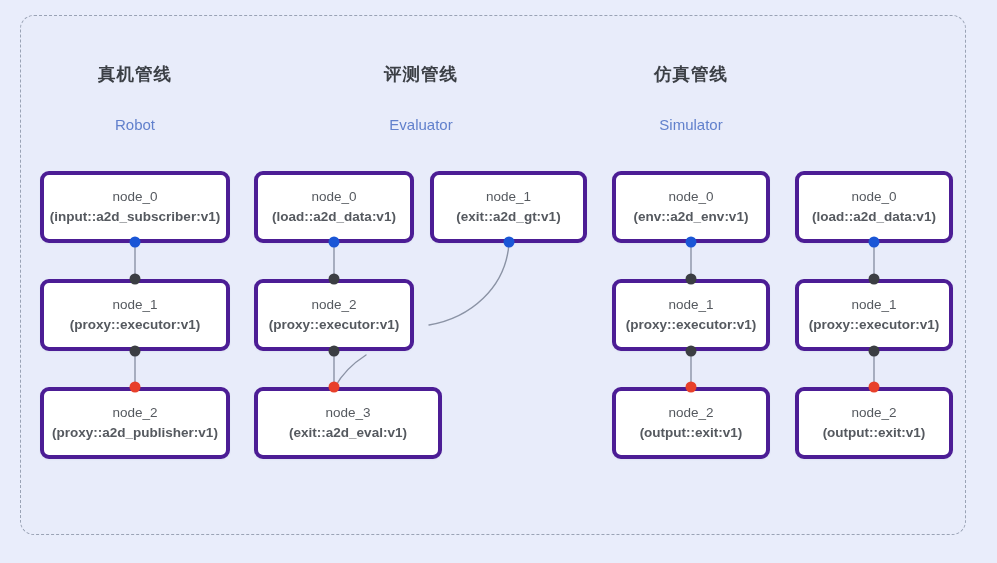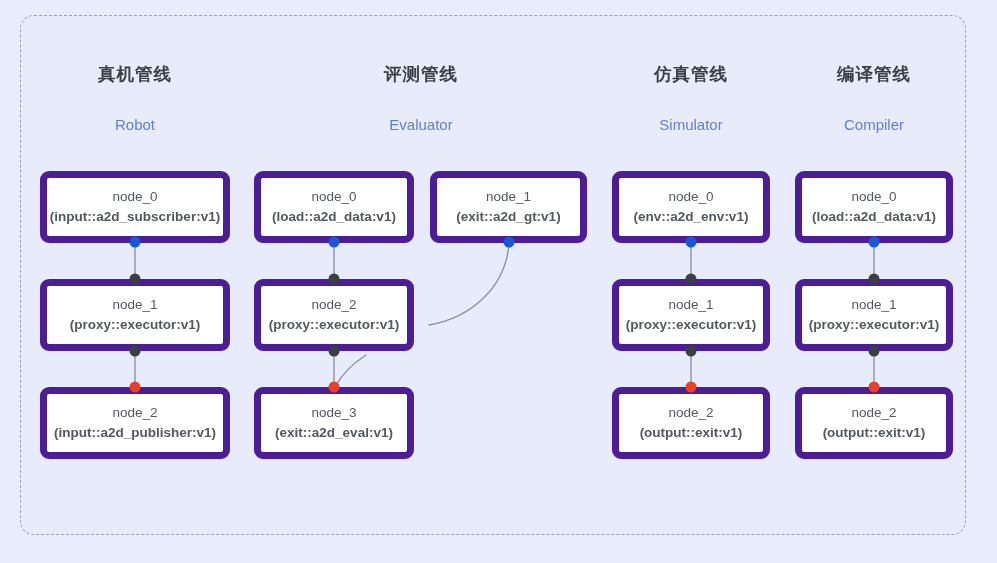--- a/index.html
+++ b/index.html
@@ -64,21 +64,21 @@
     font-size: 15px;
     color: #6180cc;
     line-height: 22px;
     white-space: nowrap;
   }
 
   .node-box {
     position: absolute;
     box-sizing: border-box;
     background: #ffffff;
-    border: 7px solid #4c1d95;
+    border: 4px solid #4c1d95;
     border-radius: 9px;
     box-shadow: 0 1px 2px rgba(60,70,100,0.05);
     display: flex;
     flex-direction: column;
     align-items: center;
     justify-content: center;
     z-index: 3;
   }
   .node-name {
     font-size: 13.5px;
@@ -143,57 +143,55 @@
     <div class="col-title-cn">仿真管线</div>
     <div class="col-title-en">Simulator</div>
   </div>
 
   <div class="col-head" style="left:331px; top:63px; width:180px;">
     <div class="col-title-cn">评测管线</div>
     <div class="col-title-en">Evaluator</div>
   </div>
 
   <div class="col-head" style="left:784px; top:63px; width:180px;">
-    <div class="col-title-cn">编译管线</div>
-    <div class="col-title-en">Compiler</div>
   </div>
 
   <div class="node-box" style="left:40px; top:171px; width:190px; height:72px;">
     <div class="node-name">node_0</div>
     <div class="node-type">(input::a2d_subscriber:v1)</div>
   </div>
   <div class="port port-blue" style="left:135px; top:242px;"></div>
 
   <div class="node-box" style="left:40px; top:279px; width:190px; height:72px;">
     <div class="node-name">node_1</div>
     <div class="node-type">(proxy::executor:v1)</div>
   </div>
   <div class="port port-black" style="left:135px; top:279px;"></div>
   <div class="port port-black" style="left:135px; top:351px;"></div>
 
   <div class="node-box" style="left:40px; top:387px; width:190px; height:72px;">
     <div class="node-name">node_2</div>
-    <div class="node-type">(input::a2d_publisher:v1)</div>
+    <div class="node-type">(proxy::a2d_publisher:v1)</div>
   </div>
   <div class="port port-red" style="left:135px; top:387px;"></div>
 
   <div class="node-box" style="left:254px; top:171px; width:160px; height:72px;">
     <div class="node-name">node_0</div>
     <div class="node-type">(load::a2d_data:v1)</div>
   </div>
   <div class="port port-blue" style="left:334px; top:242px;"></div>
 
   <div class="node-box" style="left:254px; top:279px; width:160px; height:72px;">
     <div class="node-name">node_2</div>
     <div class="node-type">(proxy::executor:v1)</div>
   </div>
   <div class="port port-black" style="left:334px; top:279px;"></div>
   <div class="port port-black" style="left:334px; top:351px;"></div>
 
-  <div class="node-box" style="left:254px; top:387px; width:160px; height:72px;">
+  <div class="node-box" style="left:254px; top:387px; width:188px; height:72px;">
     <div class="node-name">node_3</div>
     <div class="node-type">(exit::a2d_eval:v1)</div>
   </div>
   <div class="port port-red" style="left:334px; top:387px;"></div>
 
   <div class="node-box" style="left:430px; top:171px; width:157px; height:72px;">
     <div class="node-name">node_1</div>
     <div class="node-type">(exit::a2d_gt:v1)</div>
   </div>
   <div class="port port-blue" style="left:509px; top:242px;"></div>

